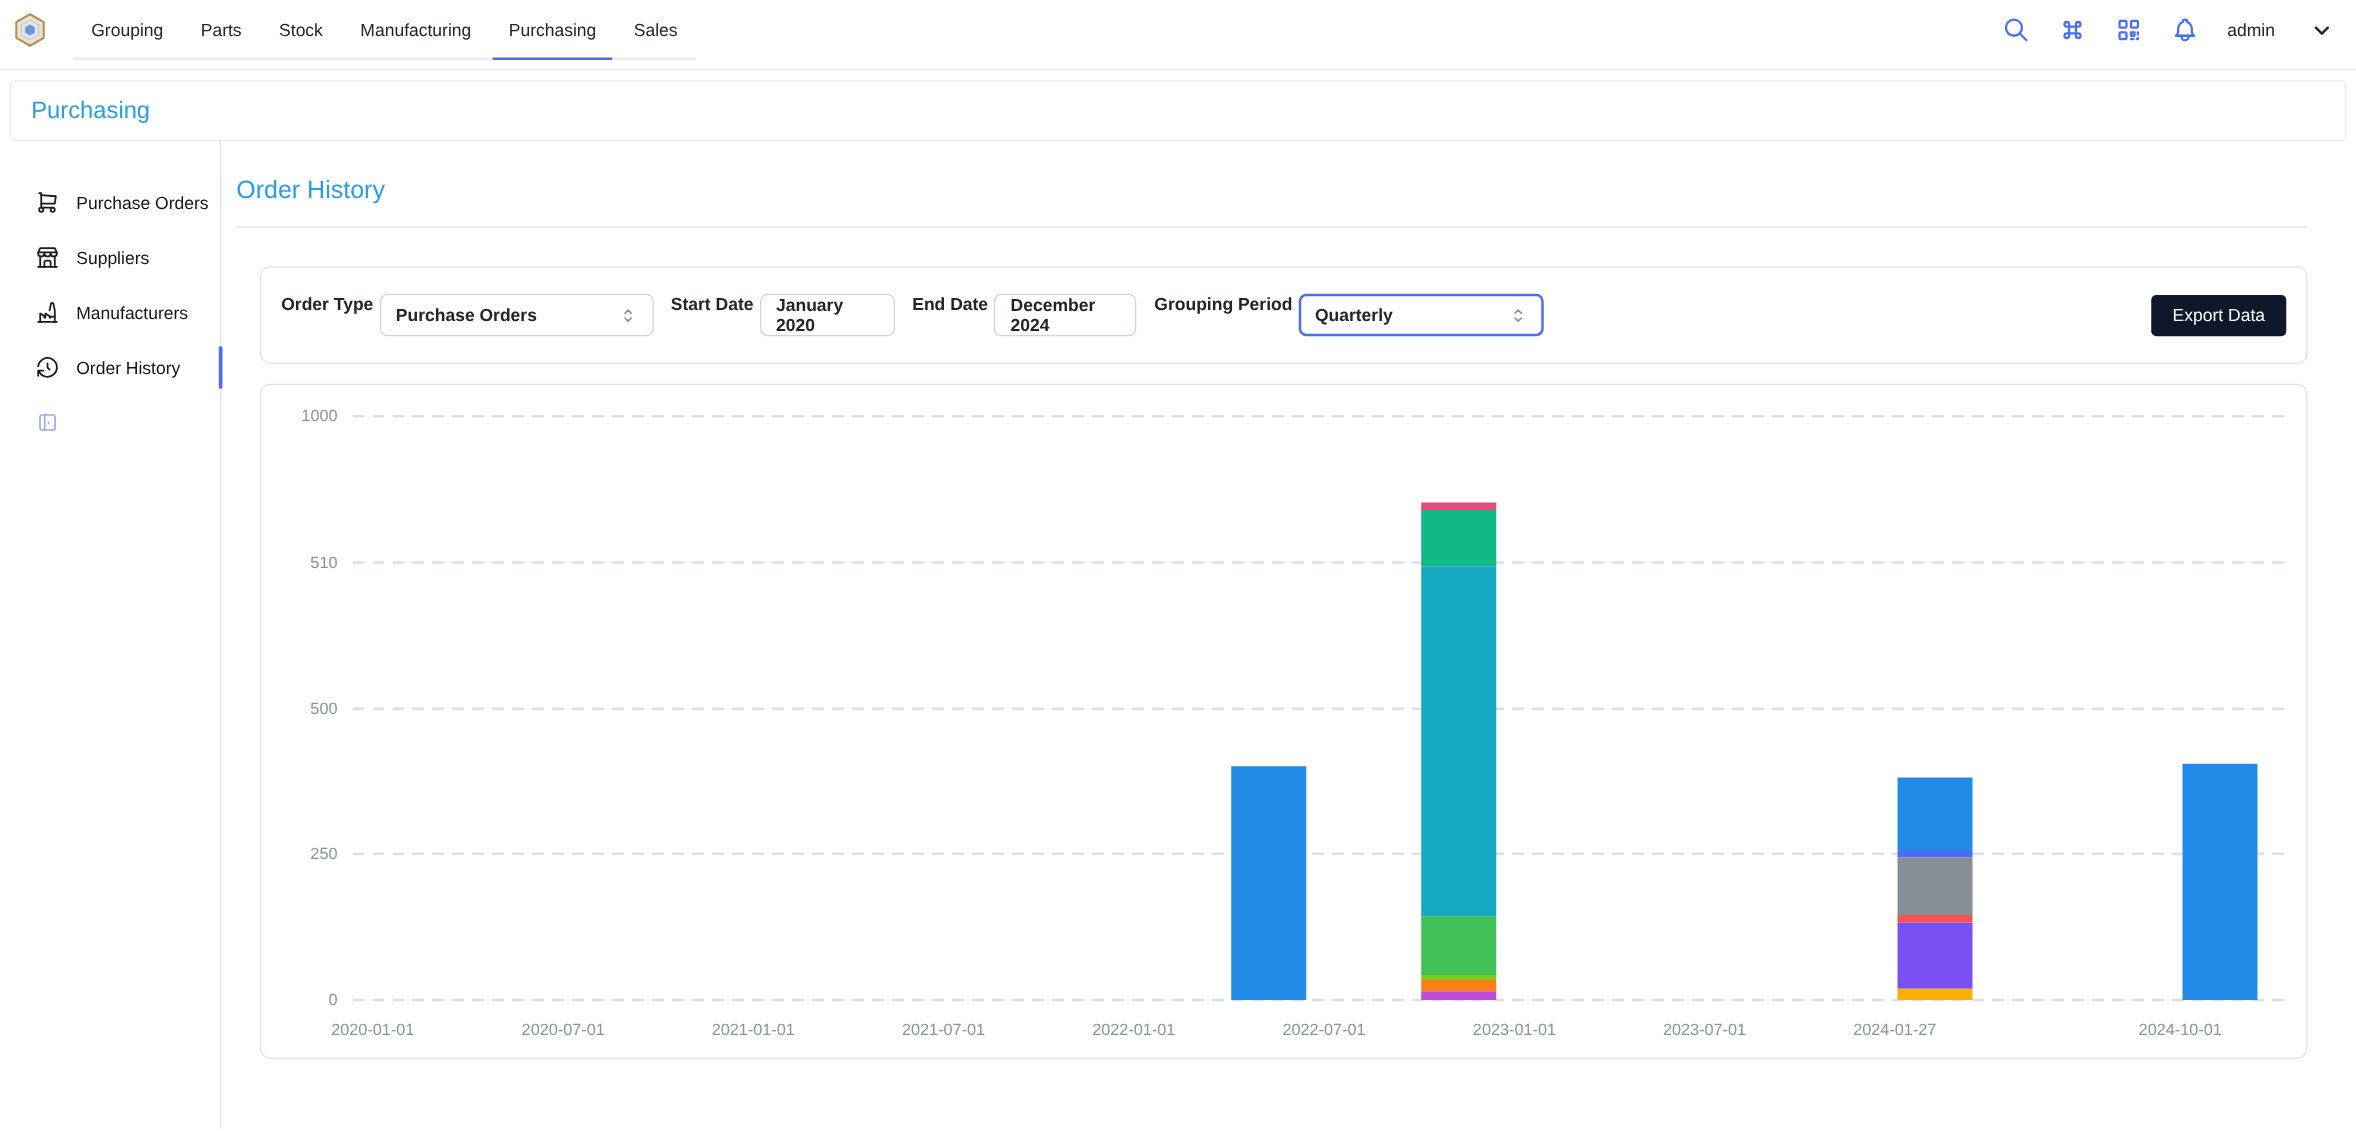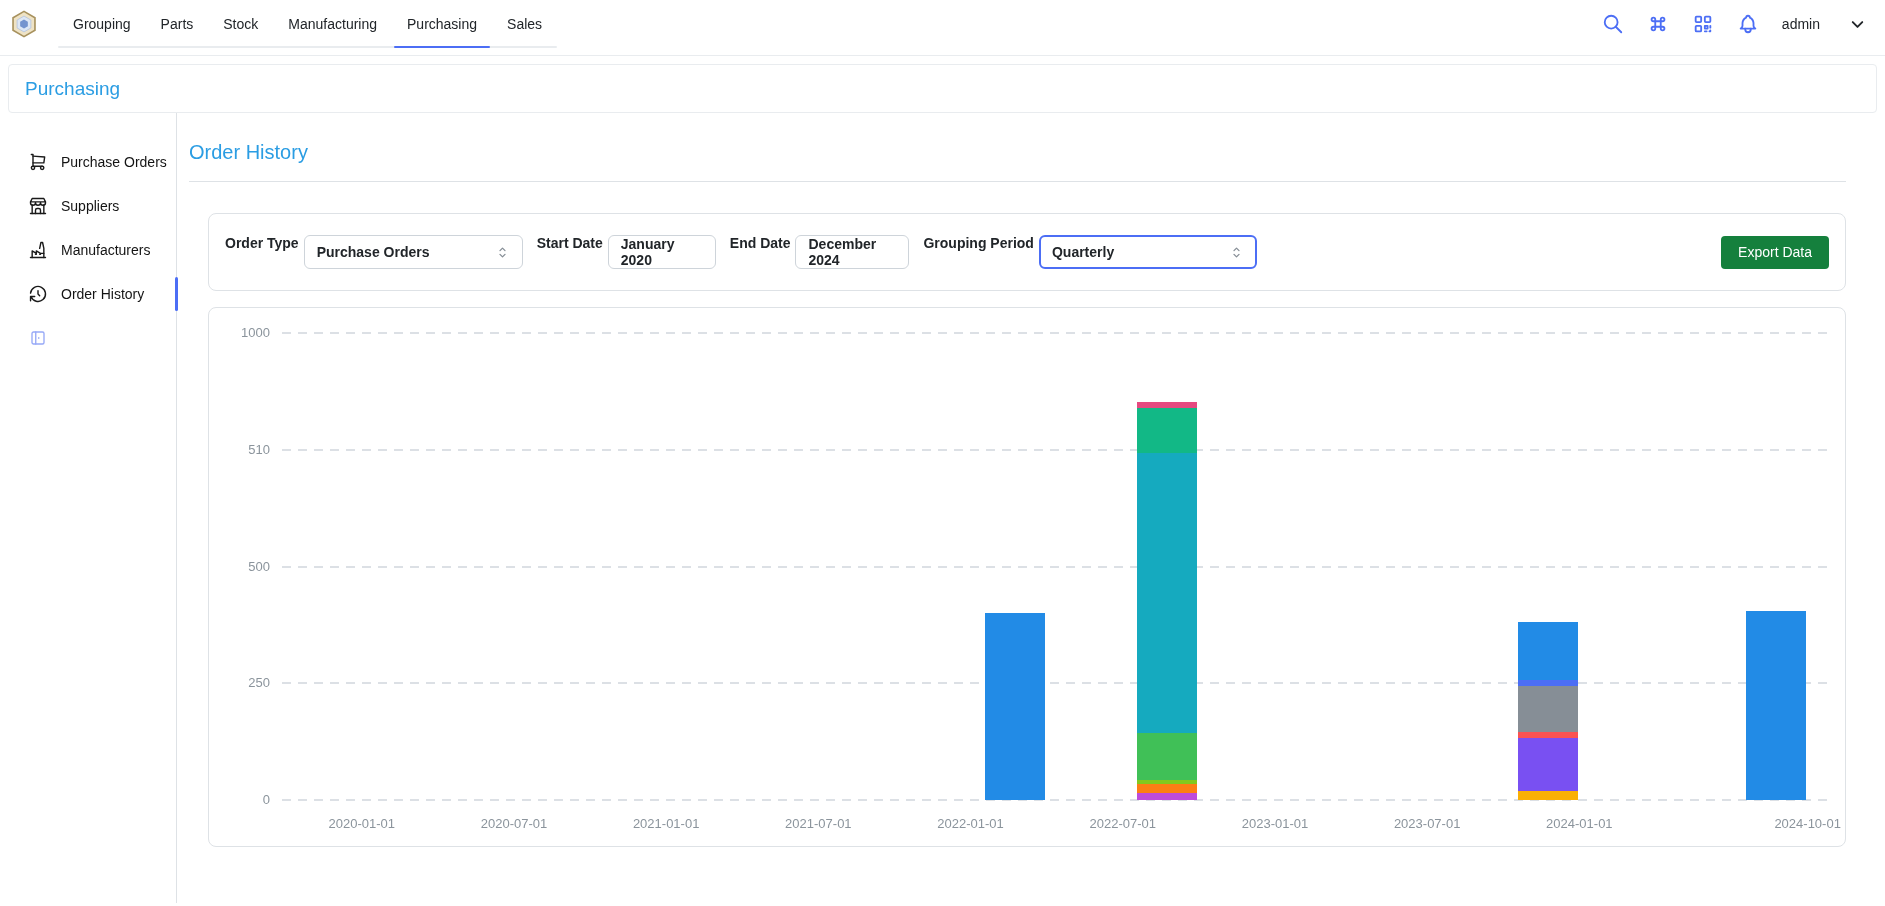--- a/index.html
+++ b/index.html
@@ -53,32 +53,32 @@
   .fgroup { display:flex; gap:5px;font-weight:bold; }
   .flabel { font-size:14px; color:#212529; }
   .select, .dateinput { height:34px; border:1px solid #ced4da; border-radius:6px; background:#fff;
     display:flex; align-items:center; padding:0 12px; font-size:14px; color:#212529; cursor:pointer; }
   .select { justify-content:space-between; }
   .select.focused { border:2px solid #4c6ef5; padding:0 11px; }
   .selector-icon { width:15px; height:15px; color:#868e96; margin-left:10px; flex:none; }
   .w-ordertype { width:219px; }
   .w-start { width:108px; }
   .w-end { width:114px; }
-  .w-grouping { width:218px; }
-  .export-btn { margin-left:auto; height:33px; padding:0 17px; background:#15803d; color:#fff;
+  .w-grouping { width:196px; }
+  .export-btn { margin-left:auto; height:33px; padding:0 17px; background:#0f172a; color:#fff;
     border:none; border-radius:4px; font-size:14px; font-family:"Liberation Sans",sans-serif; cursor:pointer; }
 
   
   .chart-card { margin:16px 0 0 19px; height:540px; border:1px solid #dee2e6; border-radius:8px;
     position:relative; background:#fff; overflow:hidden; }
   .gridline { position:absolute; height:2px;
     background:repeating-linear-gradient(to right, #dcе0e5 0 9px, transparent 9px 16px);
     background:repeating-linear-gradient(to right, #dce0e5 0 9px, transparent 9px 16px); }
   .ytick { position:absolute; left:6px; width:55px; text-align:right; font-size:13px; color:#8b949c; }
-  .xtick { position:absolute; width:130px; text-align:right; font-size:13px; color:#8b949c; }
+  .xtick { position:absolute; width:130px; text-align:left; font-size:13px; color:#8b949c; }
   .bar { position:absolute; width:60px; display:flex; flex-direction:column; cursor:pointer; }
   .seg { width:100%; flex:none; }
 </style>
 </head>
 <body>
 
 <header class="topnav">
   <span class="logo">
     <svg viewBox="0 0 24 24">
       <path d="M12 1.2 21.4 6.6v10.8L12 22.8 2.6 17.4V6.6Z" fill="#efe3c5" stroke="#a8925e" stroke-width="1.4"></path>
@@ -240,21 +240,21 @@
           <div class="gridline" style="left: 73px; width: 1548px; top: 24px;"></div>
           <div class="ytick" style="top: 17px;">1000</div>
           <div class="xtick" style="left: 56px; top: 508px;">2020-01-01</div>
           <div class="xtick" style="left: 208.3px; top: 508px;">2020-07-01</div>
           <div class="xtick" style="left: 360.4px; top: 508px;">2021-01-01</div>
           <div class="xtick" style="left: 512.6px; top: 508px;">2021-07-01</div>
           <div class="xtick" style="left: 664.8px; top: 508px;">2022-01-01</div>
           <div class="xtick" style="left: 817px; top: 508px;">2022-07-01</div>
           <div class="xtick" style="left: 969.3px; top: 508px;">2023-01-01</div>
           <div class="xtick" style="left: 1121.4px; top: 508px;">2023-07-01</div>
-          <div class="xtick" style="left: 1273.6px; top: 508px;">2024-01-01</div>
+          <div class="xtick" style="left: 1273.6px; top: 508px;">2024-01-27</div>
           <div class="xtick" style="left: 1501.9px; top: 508px;">2024-10-01</div>
           <div class="bar" title="2022-04-01" style="left: 775.9px; top: 305.2px; height: 186.8px;">
             <div class="seg" style="height: 186.8px; background: rgb(34, 139, 230);"></div>
           </div>
           <div class="bar" title="2022-10-01" style="left: 928.1px; top: 93.6px; height: 398.4px;">
             <div class="seg" style="height: 6.1px; background: rgb(230, 73, 128);"></div>
             <div class="seg" style="height: 45.3px; background: rgb(18, 184, 134);"></div>
             <div class="seg" style="height: 280.2px; background: rgb(21, 170, 191);"></div>
             <div class="seg" style="height: 46.7px; background: rgb(64, 192, 87);"></div>
             <div class="seg" style="height: 3.7px; background: rgb(130, 201, 30);"></div>

